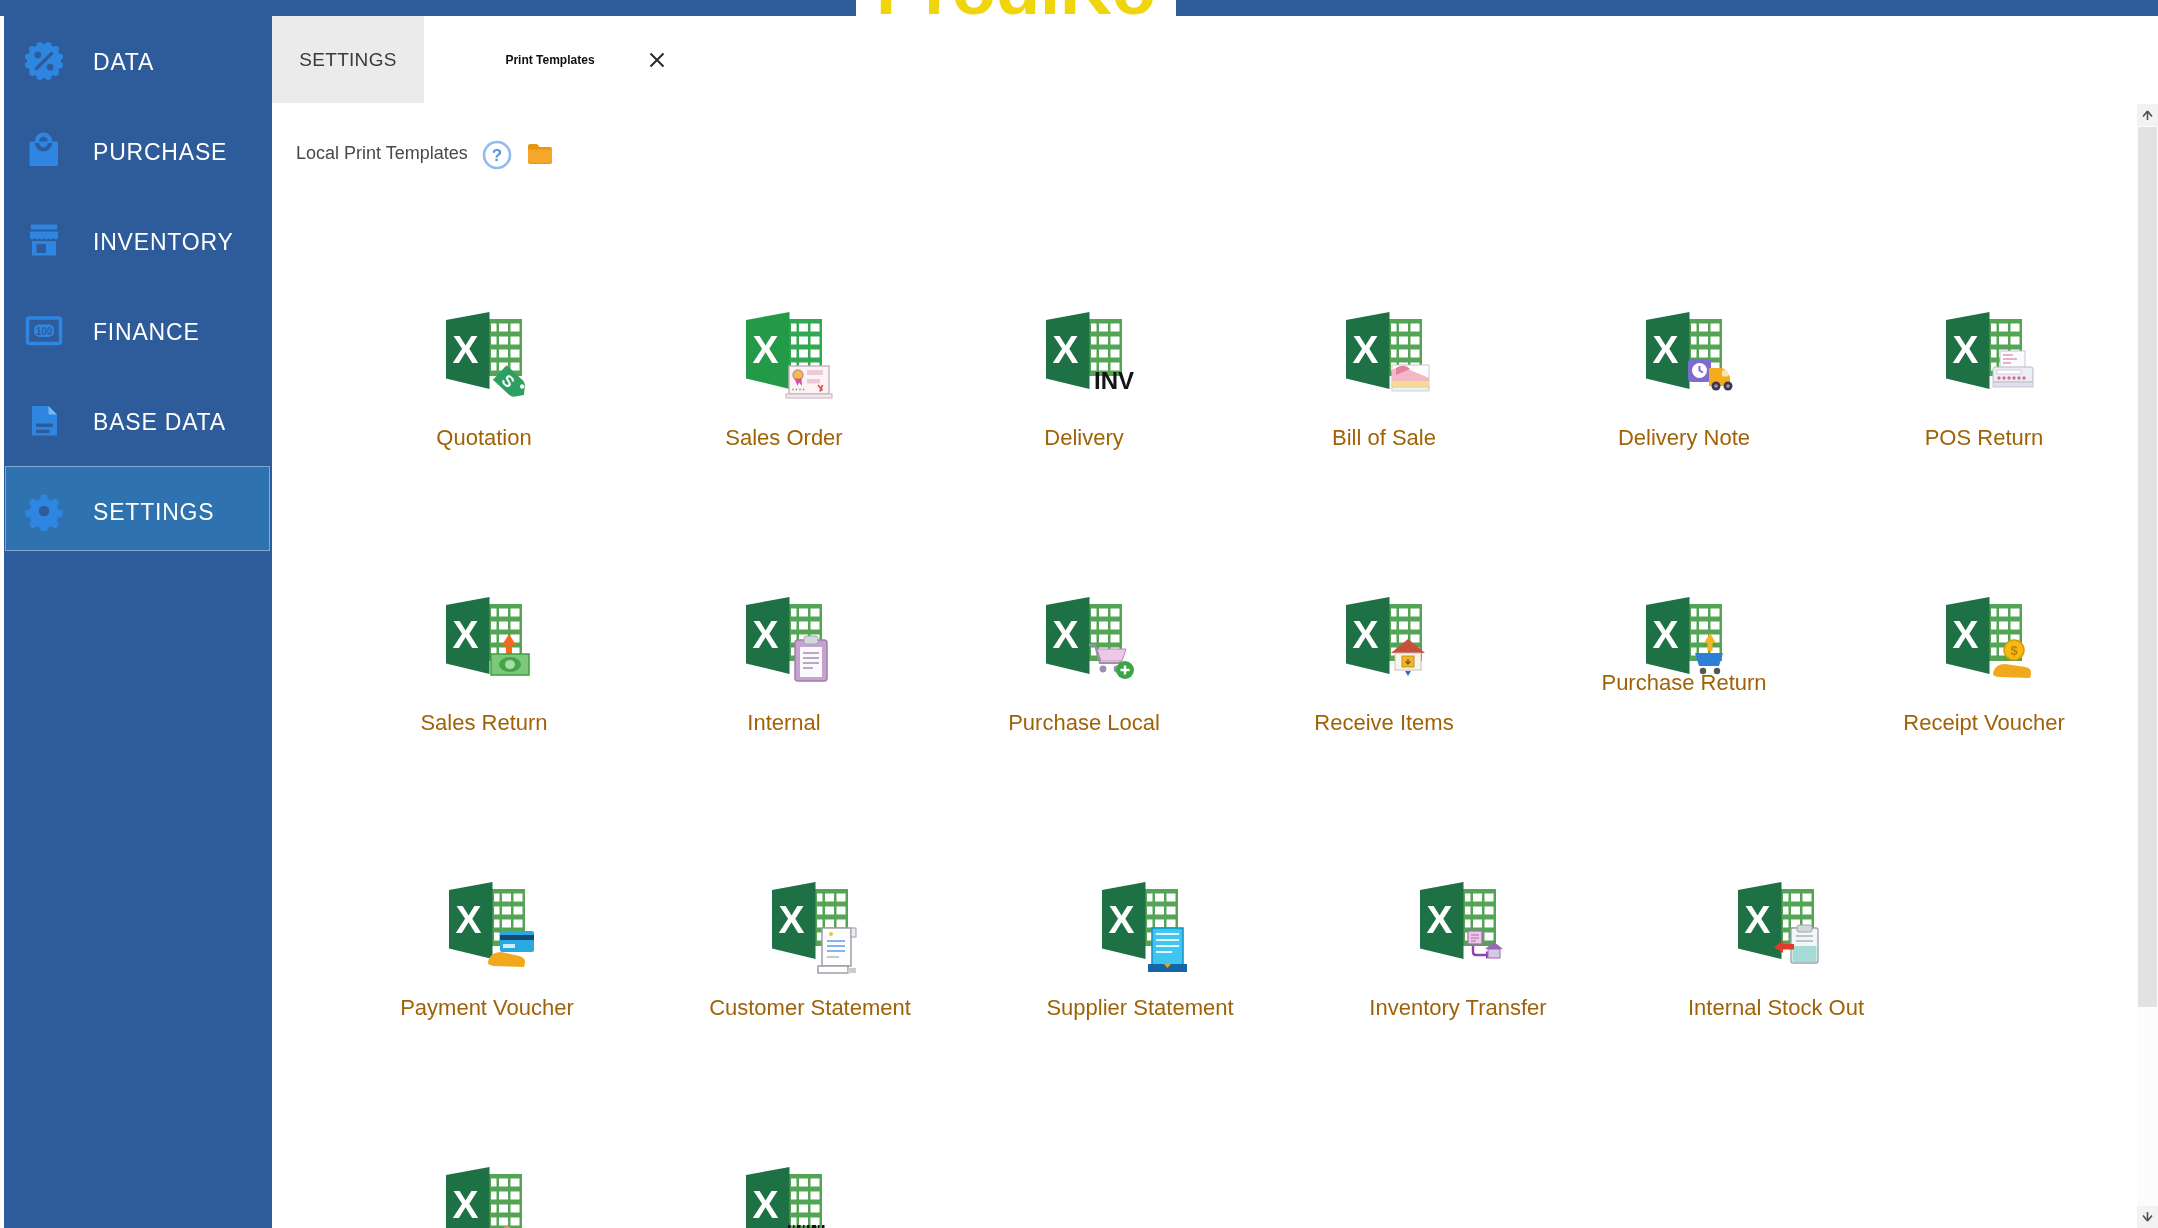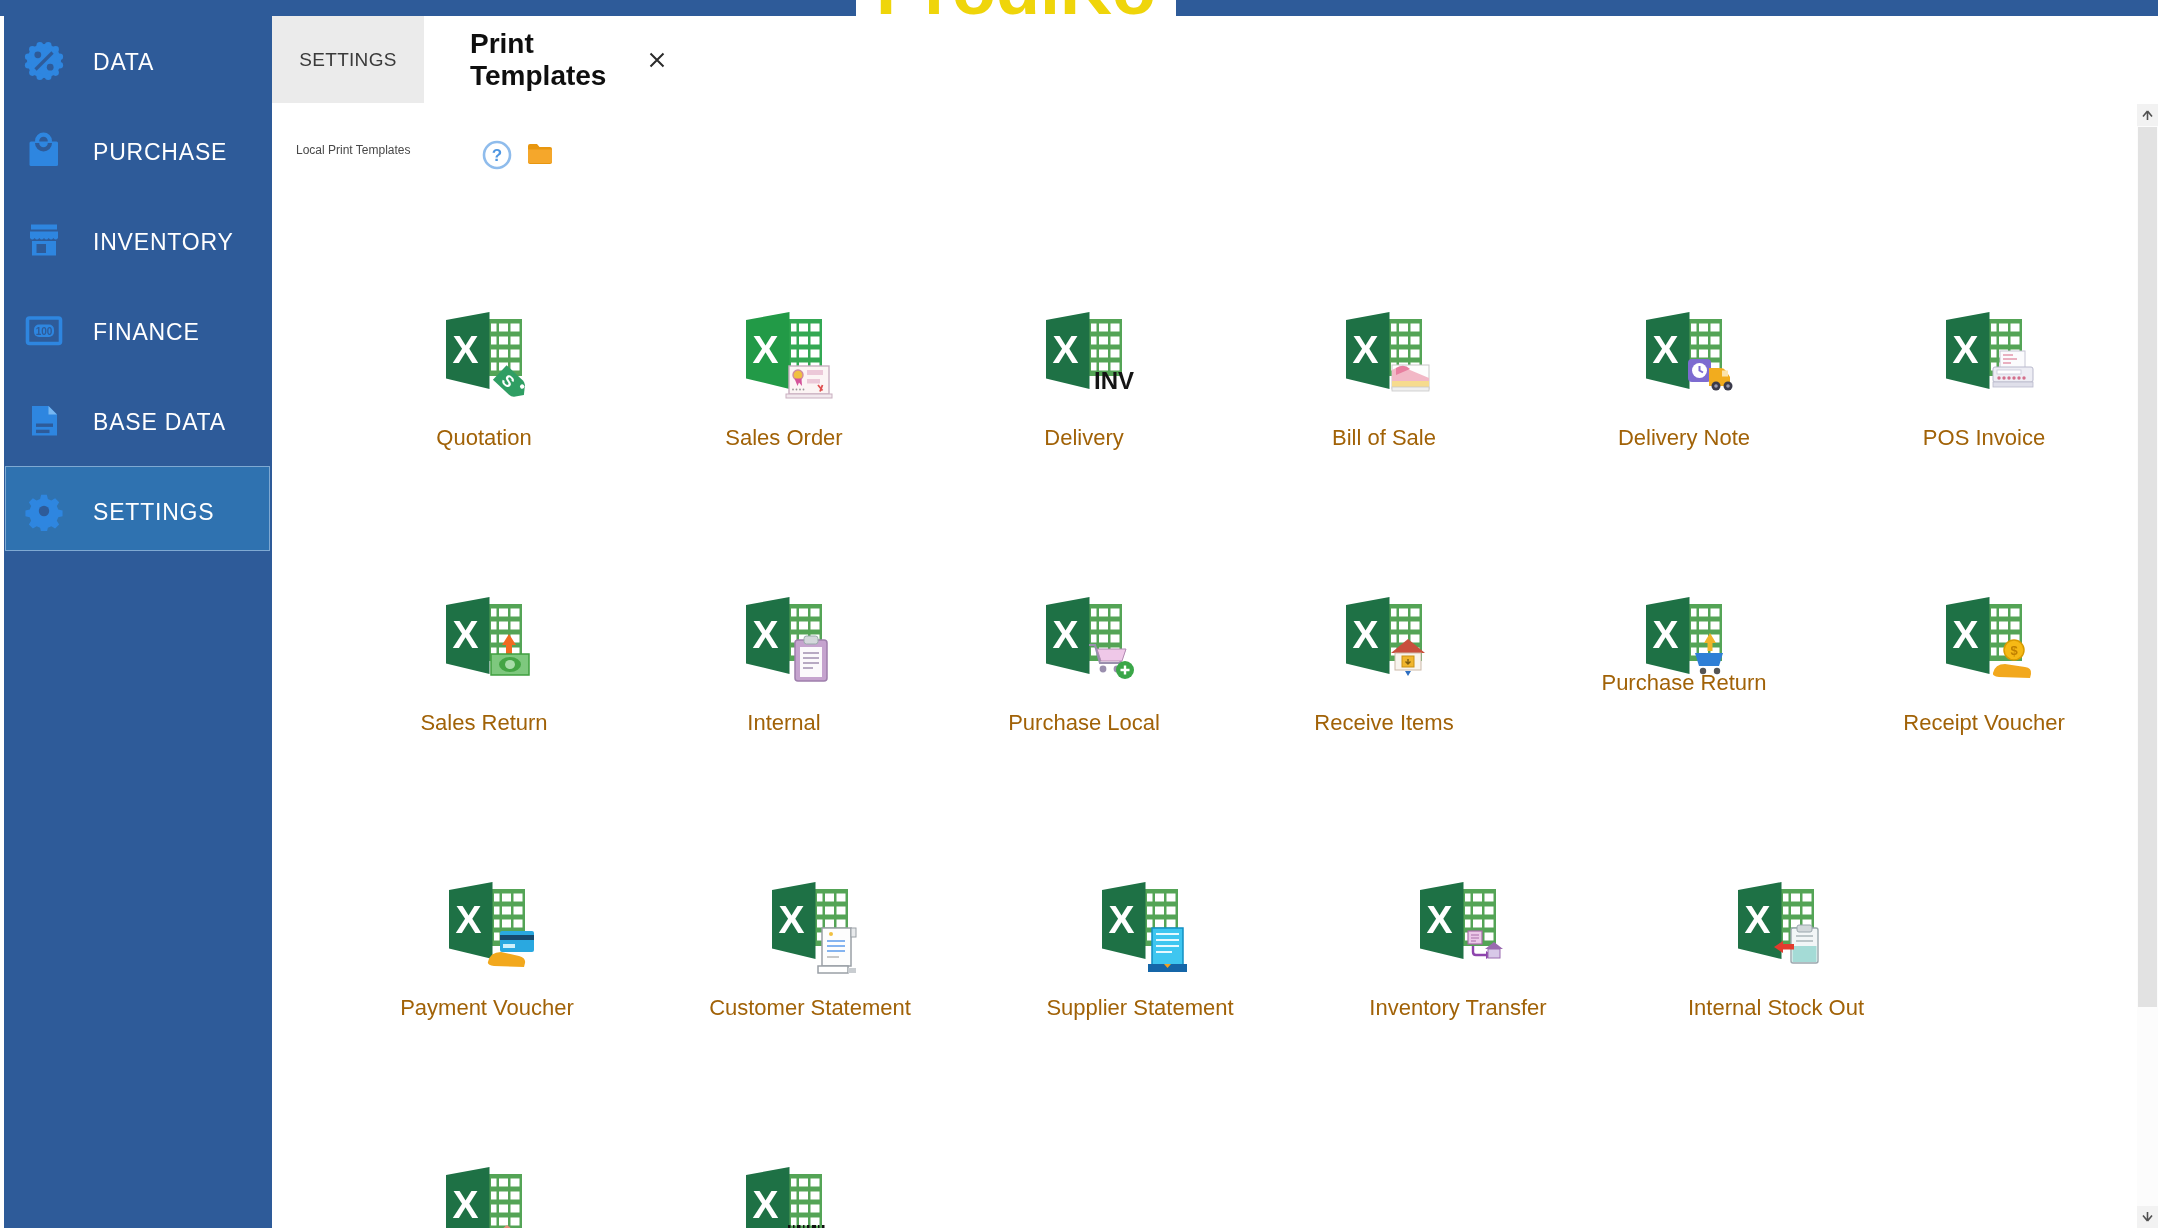--- a/index.html
+++ b/index.html
@@ -10,23 +10,23 @@
   #logotext{left:0;top:-47px;width:320px;text-align:center;font-weight:bold;
             font-size:72px;line-height:72px;color:#EFD50A;letter-spacing:0px;}
   #sidebar{left:4px;top:16px;width:268px;height:1212px;background:#2E5B99;}
   .mi-ic{left:20px;width:40px;height:40px;}
   .mi-tx{left:89px;color:#ffffff;font-size:23px;letter-spacing:0.8px;}
   #hilite{left:1px;top:450px;width:263px;height:83px;background:#2F72B0;
           border:1px solid #7FA9D2;}
   #tabgray{left:272px;top:16px;width:152px;height:87px;background:#EBEBEB;}
   #tabgray span{color:#3A3A3A;font-size:19px;letter-spacing:0.3px;}
   #tabactive{left:470px;top:16px;width:160px;height:87px;}
-  #tabactive span{font-weight:bold;font-size:28px;color:#0f0f0f;}
+  #tabactive span{font-weight:bold;font-size:12px;color:#0f0f0f;}
   .vcenter{display:flex;align-items:center;justify-content:center;height:100%;}
-  #lpt{left:296px;top:143px;font-size:12px;color:#484848;}
+  #lpt{left:296px;top:143px;font-size:18px;color:#484848;}
   .ilabel{font-size:22px;color:#a16207;text-align:center;width:300px;}
   #sbar{left:2137px;top:104px;width:21px;height:1124px;background:#FCFCFC;}
   .sbtn{left:0;width:21px;height:22px;background:#F2F2F2;color:#444;}
   #sthumb{left:1px;top:23px;width:19px;height:880px;background:#E2E2E2;}
 </style></head>
 <body>
 <svg class="abs" width="0" height="0" style="left:0;top:0">
     <defs>
 <g id="xl">
   <rect x="43" y="7" width="33" height="57" fill="#54A456"></rect>
@@ -229,21 +229,21 @@
           <circle cx="65" cy="74" r="1.7"></circle>
  <circle cx="70" cy="74" r="1.7"></circle>
           <circle cx="75" cy="74" r="1.7"></circle>
           <circle cx="80" cy="74" r="1.7"></circle>
  <circle cx="85" cy="74" r="1.7"></circle>
         </g>
  <rect x="54" y="78" width="40" height="5" fill="#DFDFEA" stroke="#B9B9CC" stroke-width="0.8"></rect>
       </g>
     </g>
   </svg>
-<div class="abs ilabel" style="left:1834px;top:425px">POS Invoice</div>
+<div class="abs ilabel" style="left:1834px;top:425px">POS Return</div>
 <svg class="abs" style="left:446px;top:597px;overflow:visible" width="116" height="100" viewBox="0 0 116 100">
     <use href="#xl"></use>
     <g transform="translate(-7,-8)">
       <g>
  <polygon points="63,56 77,56 70,45" fill="#F06A21"></polygon>
         <rect x="67" y="56" width="6" height="9" fill="#F06A21"></rect>
  <rect x="52" y="65" width="38" height="21" fill="#7EC87E" stroke="#3F9F3F" stroke-width="1.5"></rect>
  <ellipse cx="71" cy="75.5" rx="11" ry="7.5" fill="#44A544"></ellipse>
  <ellipse cx="71" cy="75.5" rx="5" ry="4.5" fill="#A8DCA8"></ellipse>
       </g>

